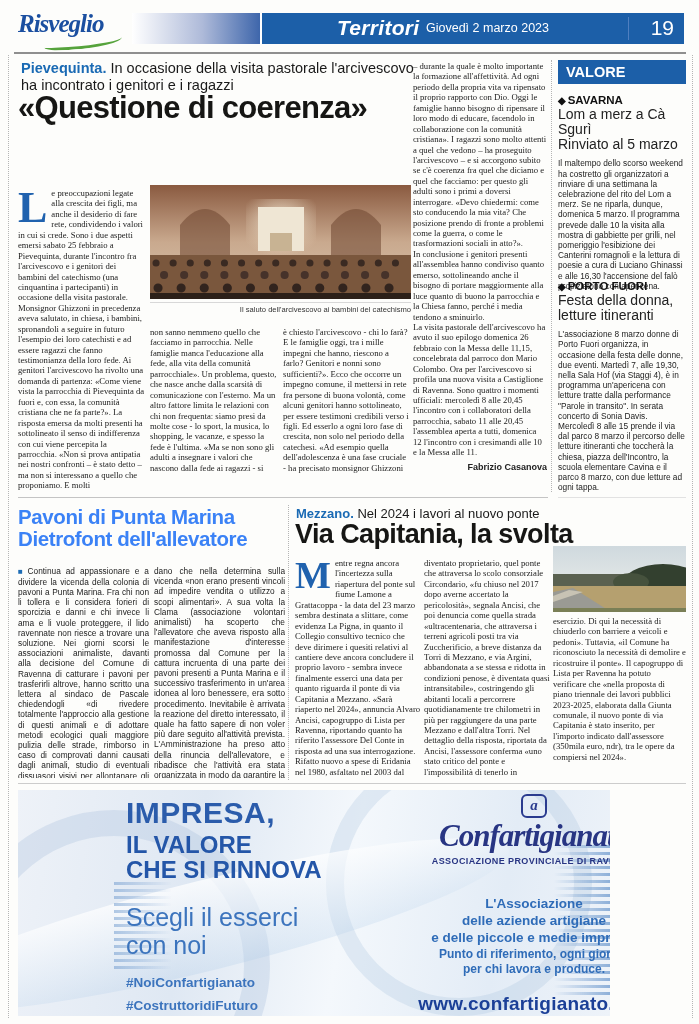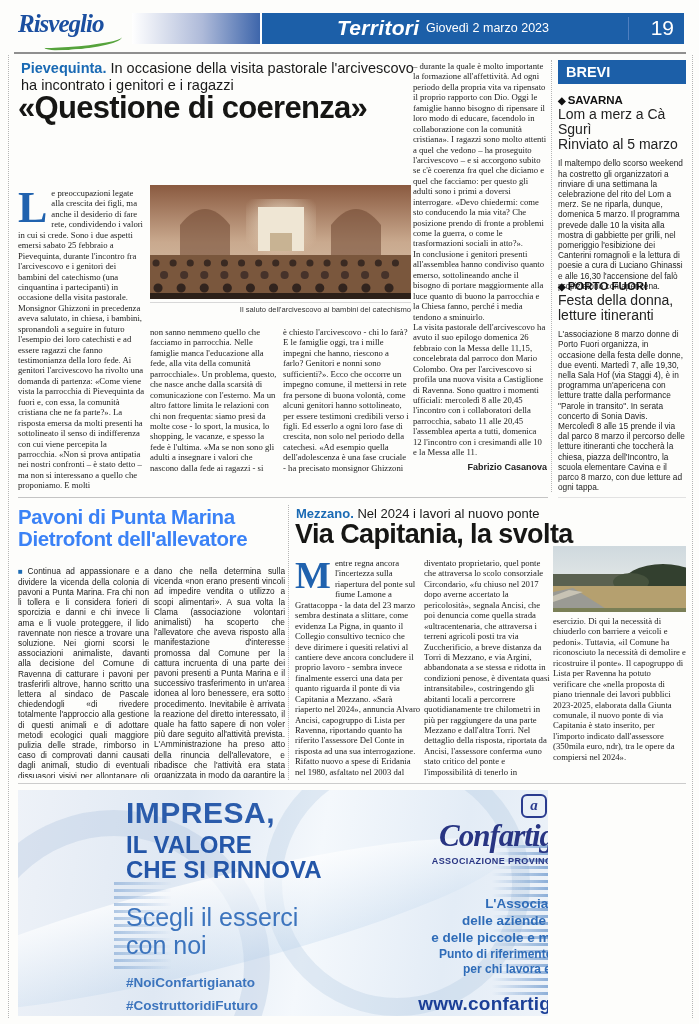--- a/index.html
+++ b/index.html
@@ -63,21 +63,21 @@
   
   .a3-kicker{position:absolute;left:296px;top:506px;width:390px;font-size:13px;color:#1a1a1a;}
   .a3-kicker .loc{color:#1a6ab4;font-weight:bold;}
   .a3-headline{position:absolute;left:295px;top:519px;width:390px;font-size:27px;font-weight:bold;
       color:#161614;letter-spacing:-.6px;}
   .dropcapM{float:left;font-weight:bold;color:#2062ae;font-size:38px;line-height:.8;margin:2px 4px 0 0;}
   .photo2{position:absolute;left:553px;top:546px;width:133px;height:66px;overflow:hidden;background:#c9d3d8;}
   .rule-bottom{position:absolute;left:18px;top:783px;width:668px;border-top:1px solid #cccccc;}
 
   
-  .ad{position:absolute;left:18px;top:790px;width:530px;height:226px;overflow:hidden;
+  .ad{position:absolute;left:18px;top:790px;width:592px;height:226px;overflow:hidden;
       background:linear-gradient(100deg,#eef2f8 0%,#dfe8f3 30%,#f4f8fc 55%,#e3ecf6 80%,#eef3f9 100%);}
   .ad .ring1{position:absolute;left:-60px;top:20px;width:260px;height:260px;border-radius:50%;
       border:26px solid rgba(165,190,220,.30);}
   .ad .ring2{position:absolute;right:18px;top:-40px;width:230px;height:230px;border-radius:50%;
       border:18px solid rgba(150,180,215,.22);}
   .ad .ribbon{position:absolute;left:-120px;top:90px;width:620px;height:90px;border-radius:50%;
       background:linear-gradient(rgba(255,255,255,.75),rgba(170,200,230,.25));transform:rotate(-14deg);}
   .ad .bars{position:absolute;opacity:.65;
       background:repeating-linear-gradient(to bottom,#5b8cc7 0 3px,transparent 3px 7px);}
   .ad .barsA{right:0;top:55px;width:56px;height:150px;
@@ -167,21 +167,21 @@
   </div>
   <div class="col serifbody" style="left:413px;top:61px;width:134px;height:420px;">
     <div class="prewrap">– durante la quale è molto importante la formazione all'affettività. Ad ogni periodo della propria vita va ripensato il proprio rapporto con Dio. Oggi le famiglie hanno bisogno di ripensare il loro modo di educare, facendolo in collaborazione con la comunità cristiana». I ragazzi sono molto attenti a quel che vedono – ha proseguito l'arcivescovo – e si accorgono subito se c'è coerenza fra quel che diciamo e quel che facciamo: per questo gli adulti sono i primi a doversi interrogare. «Devo chiedermi: come sto conducendo la mia vita? Che posizione prendo di fronte a problemi come la guerra, o come le trasformazioni sociali in atto?».
 In conclusione i genitori presenti all'assemblea hanno condiviso quanto emerso, sottolineando anche il bisogno di portare maggiormente alla luce quanto di buono la parrocchia e la Chiesa fanno, perché i media tendono a sminuirlo.
 La visita pastorale dell'arcivescovo ha avuto il suo epilogo domenica 26 febbraio con la Messa delle 11,15, concelebrata dal parroco don Mario Colombo. Ora per l'arcivescovo si profila una nuova visita a Castiglione di Ravenna. Sono quattro i momenti ufficiali: mercoledì 8 alle 20,45 l'incontro con i collaboratori della parrocchia, sabato 11 alle 20,45 l'assemblea aperta a tutti, domenica 12 l'incontro con i cresimandi alle 10 e la Messa alle 11.</div>
     <div class="byline">Fabrizio Casanova</div>
   </div>
 
   <div class="divider-dot-v1"></div>
   <div class="brevi-bar">
-    <span>BREVI</span>
+    <span>VALORE</span>
   </div>
   <div class="brevi-item" style="top:94px;">
     <div class="brevi-place"><span class="diamond">◆</span><span>SAVARNA</span></div>
     <div class="brevi-sub prewrap">Lom a merz a Cà Sgurì
 Rinviato al 5 marzo</div>
     <div class="brevi-body sansbody">Il maltempo dello scorso weekend ha costretto gli organizzatori a rinviare di una settimana la celebrazione del rito del Lom a merz. Se ne riparla, dunque, domenica 5 marzo. Il programma prevede dalle 10 la visita alla mostra di gabbiette per grilli, nel pomeriggio l'esibizione dei Canterini romagnoli e la lettura di poesie a cura di Luciano Ghinassi e alle 16,30 l'accensione del falò propiziatorio con apericena.</div>
   </div>
   <div class="brevi-item" style="top:280px;">
     <div class="brevi-place"><span class="diamond">◆</span><span>PORTO FUORI</span></div>
     <div class="brevi-sub prewrap">Festa della donna,

